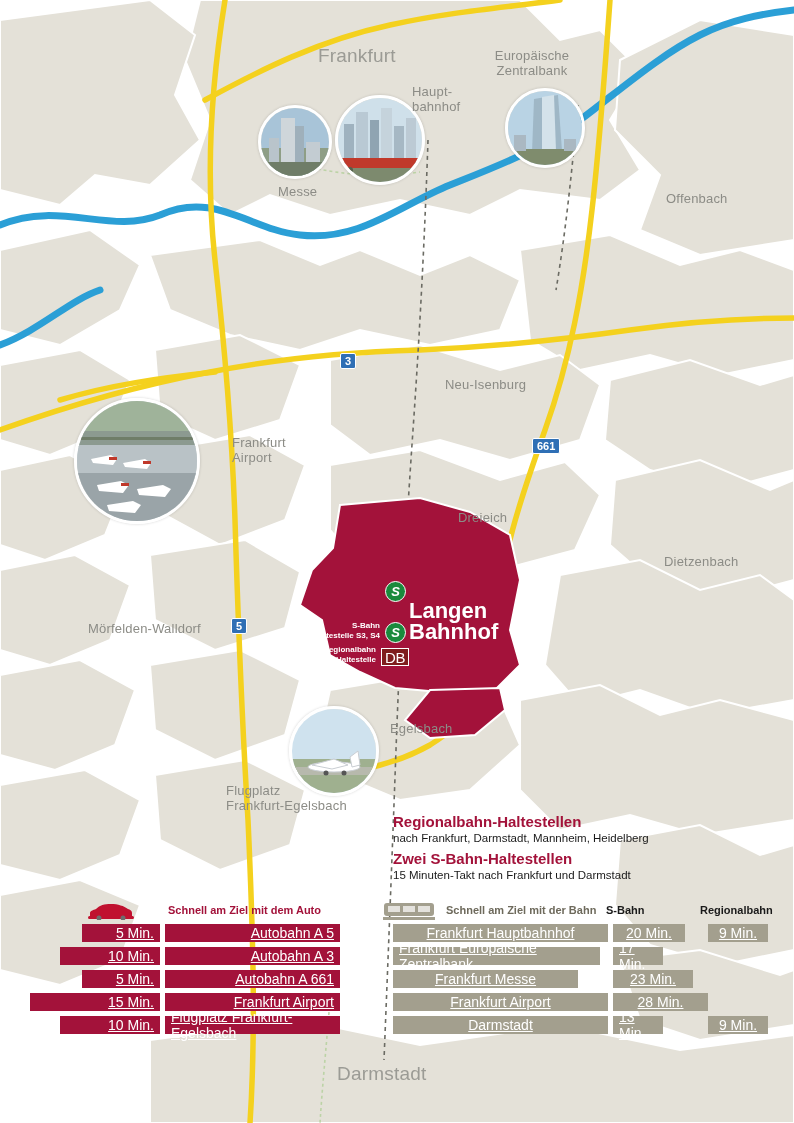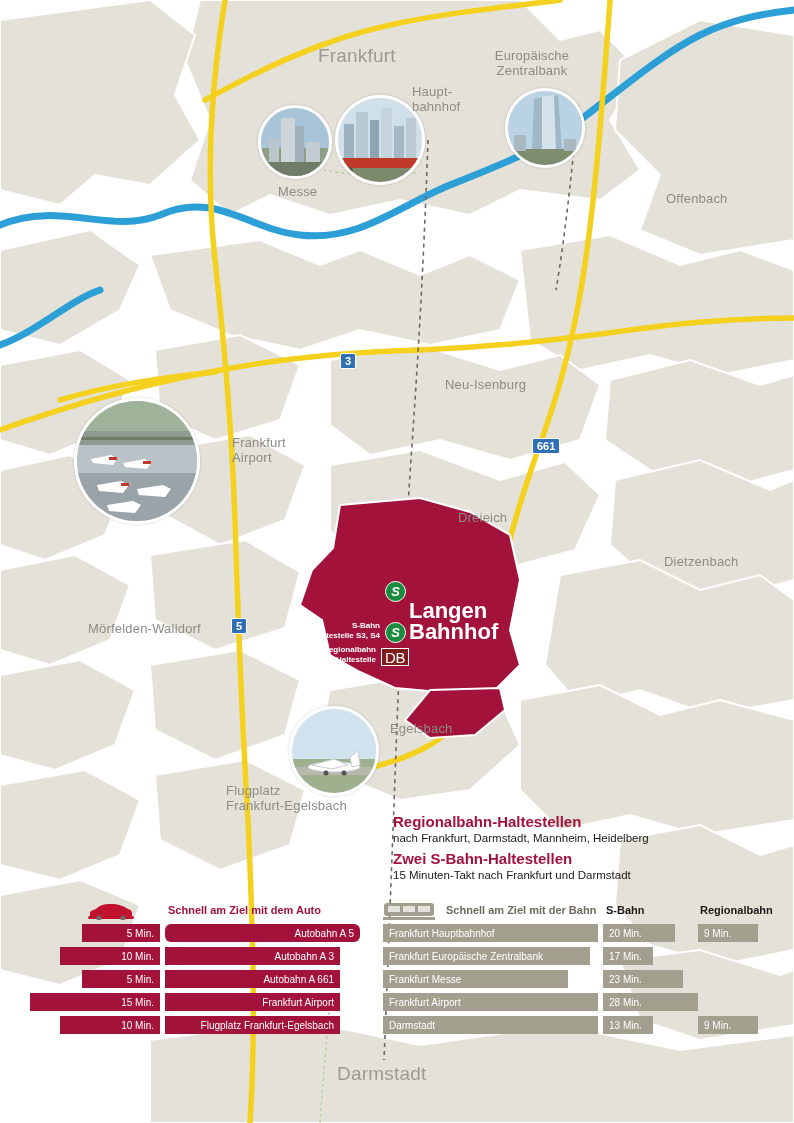--- a/index.html
+++ b/index.html
@@ -52,28 +52,28 @@
   }
 
   .info-block{position:absolute;}
   .info-head{color:#a3123a;font-size:15px;font-weight:bold;line-height:19px;}
   .info-sub{color:#1a1a1a;font-size:11.5px;line-height:15px;}
 
   
   #bottom-table{position:absolute;left:0;top:896px;width:794px;height:150px;}
   .tbl-head{position:absolute;font-size:11px;font-weight:bold;}
   .bar{
-    position:absolute;height:18px;color:#ffffff;font-size:10px;
-    display:flex;align-items:center;
+    position:absolute;height:18px;color:#ffffff;font-size:14px;
+    display:flex;align-items:center;text-decoration:underline;
   }
   .bar span{padding:0 6px;}
   .bar.red{background:#a3123a;}
   .bar.grey{background:#a39f8e;}
   .bar.right{justify-content:flex-end;}
-  .bar.left{justify-content:flex-start;}
+  .bar.left{justify-content:center;margin-left:10px;}
 
   .car-icon{position:absolute;}
   .train-icon{position:absolute;}
 </style>
 </head>
 <body>
 
 <div id="map-root">
 
   <svg id="base-map" viewBox="0 0 794 1123">
@@ -278,21 +278,21 @@
     </div>
 
     <div class="tbl-head" style="left:168px;top:8px;color:#a3123a;">Schnell am Ziel mit dem Auto</div>
     <div class="tbl-head" style="left:446px;top:8px;color:#6e6a5c;">Schnell am Ziel mit der Bahn</div>
     <div class="tbl-head" style="left:606px;top:8px;color:#1a1a1a;">S-Bahn</div>
     <div class="tbl-head" style="left:700px;top:8px;color:#1a1a1a;">Regionalbahn</div>
 
     <div class="bar red right" style="left:82px;top:28px;width:78px;">
       <span>5 Min.</span>
     </div>
-    <div class="bar red right" style="left:165px;top:28px;width:195px;border-radius:6px;">
+    <div class="bar red right" style="left:165px;top:28px;width:175px;">
       <span>Autobahn A 5</span>
     </div>
     <div class="bar grey left" style="left:383px;top:28px;width:215px;">
       <span>Frankfurt Hauptbahnhof</span>
     </div>
     <div class="bar grey left" style="left:603px;top:28px;width:72px;">
       <span>20 Min.</span>
     </div>
     <div class="bar grey left" style="left:698px;top:28px;width:60px;">
       <span>9 Min.</span>

